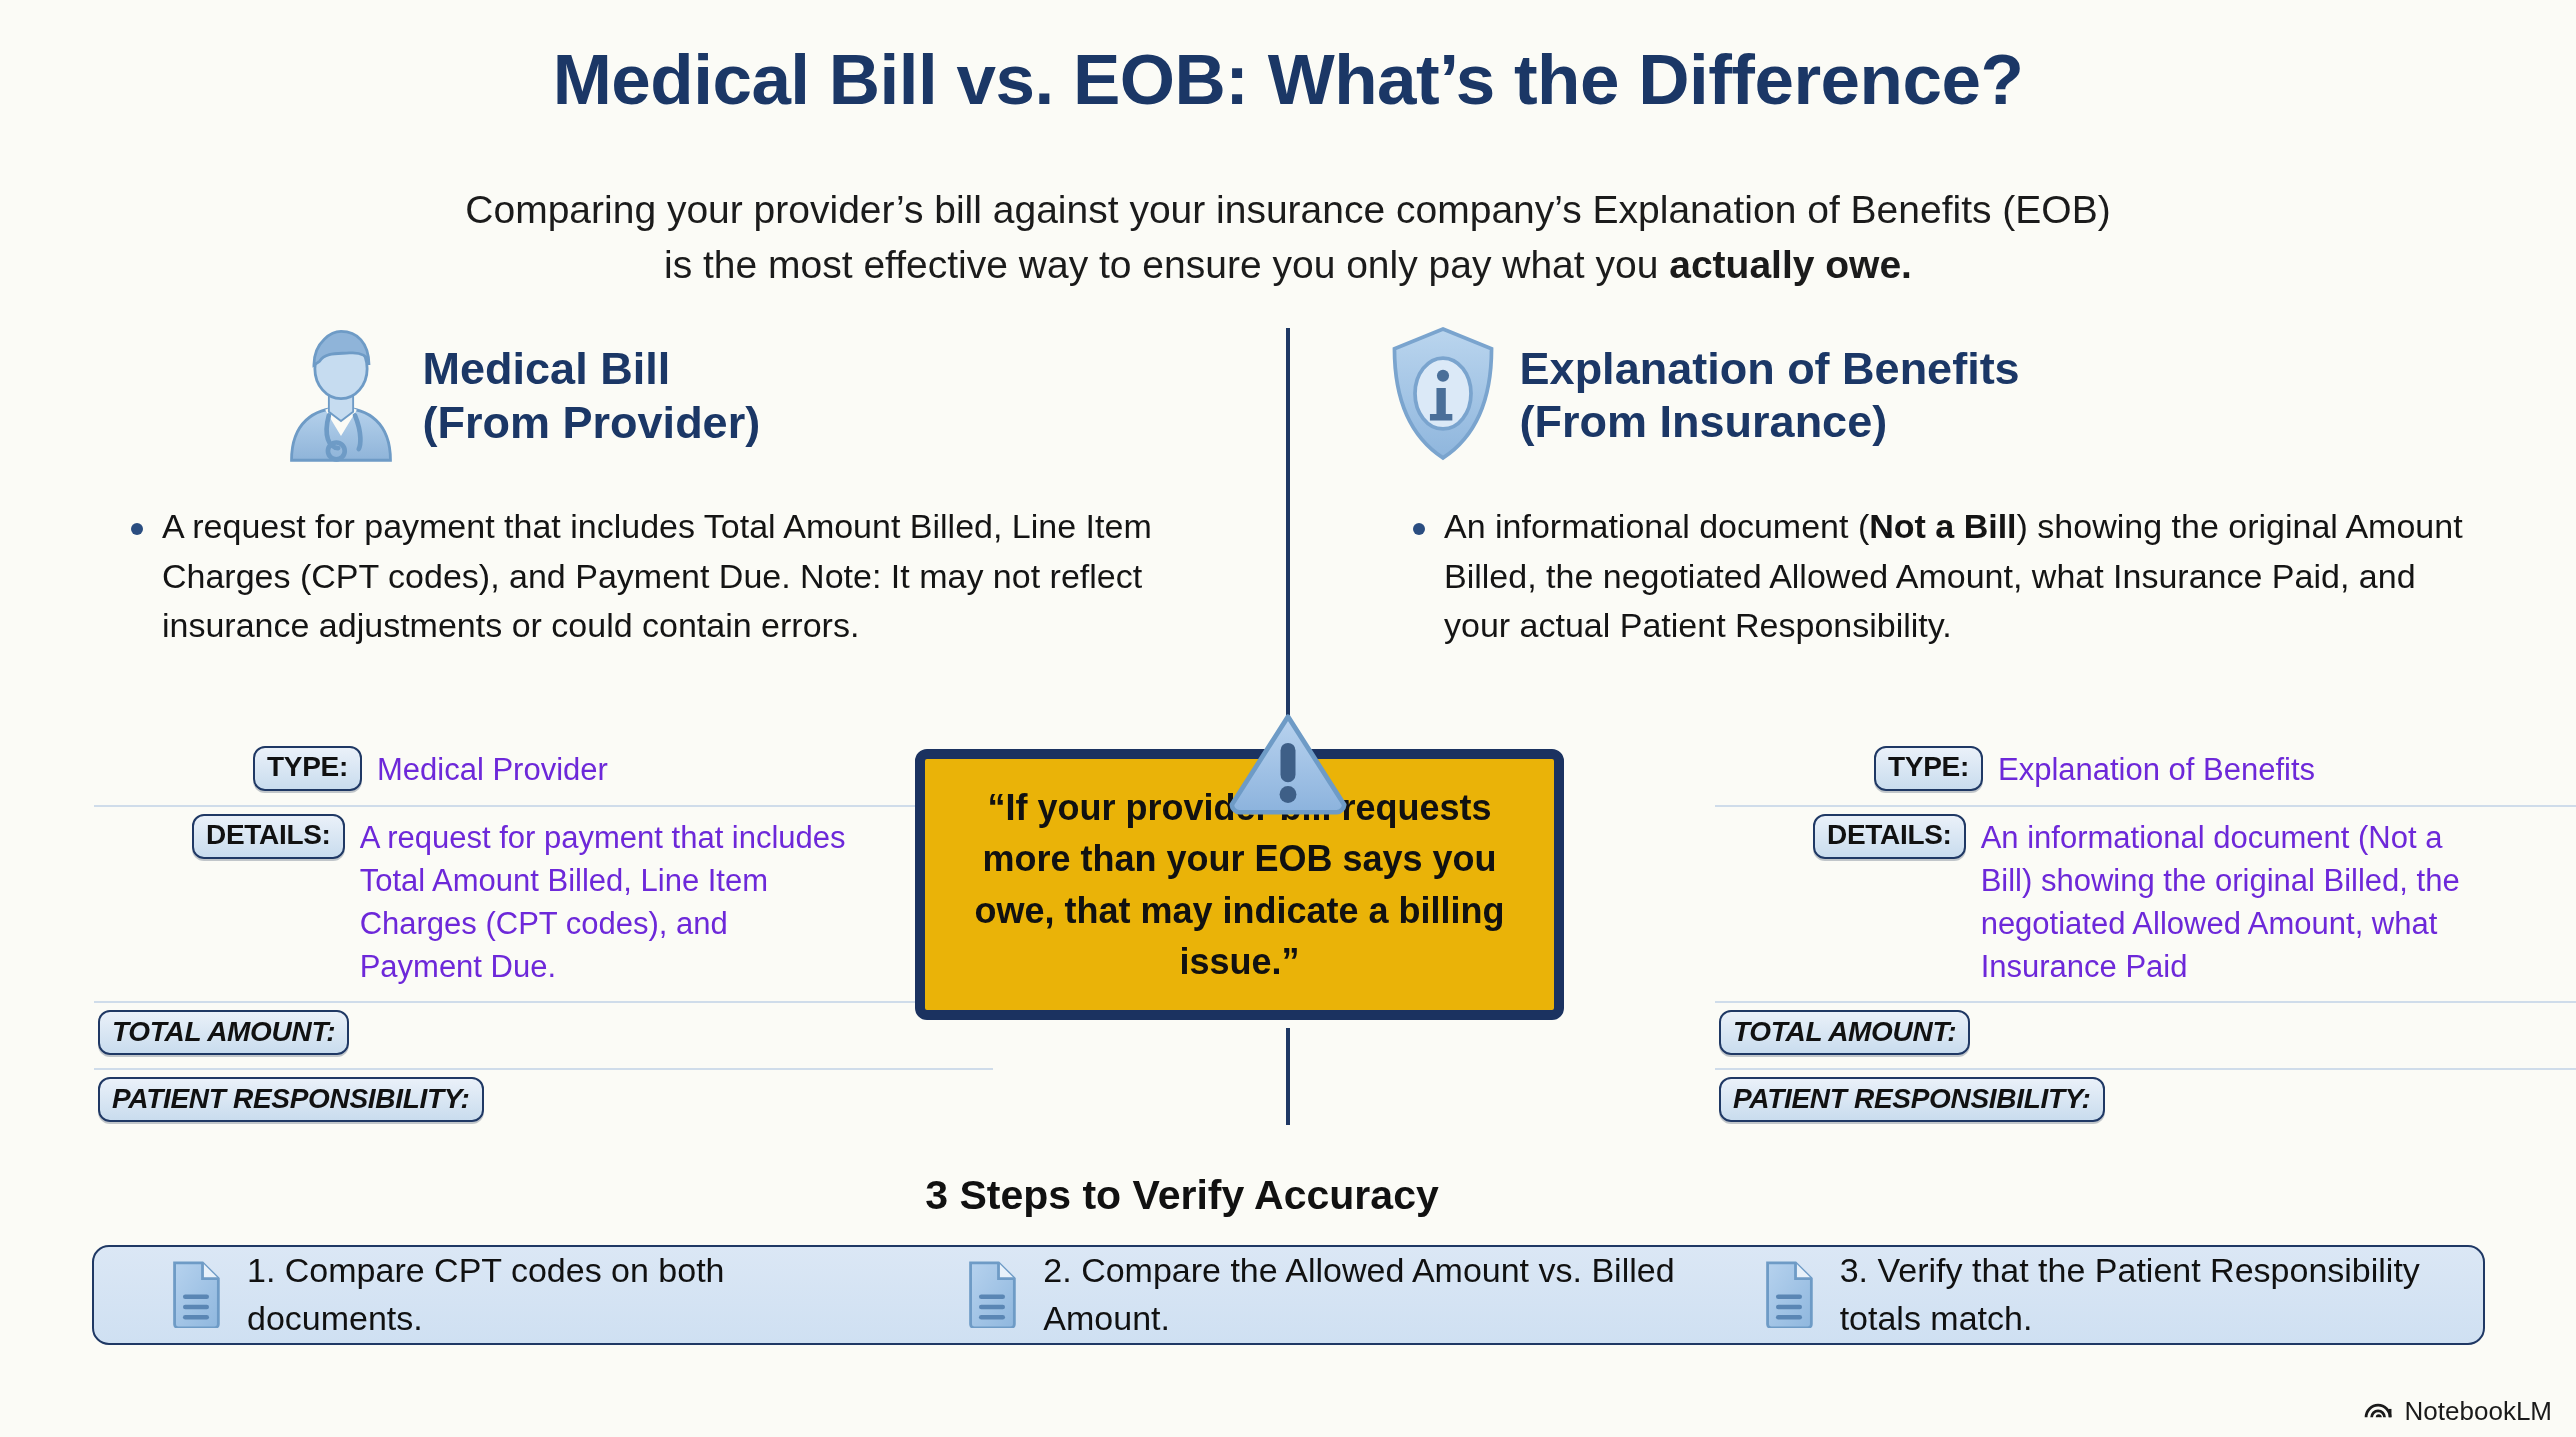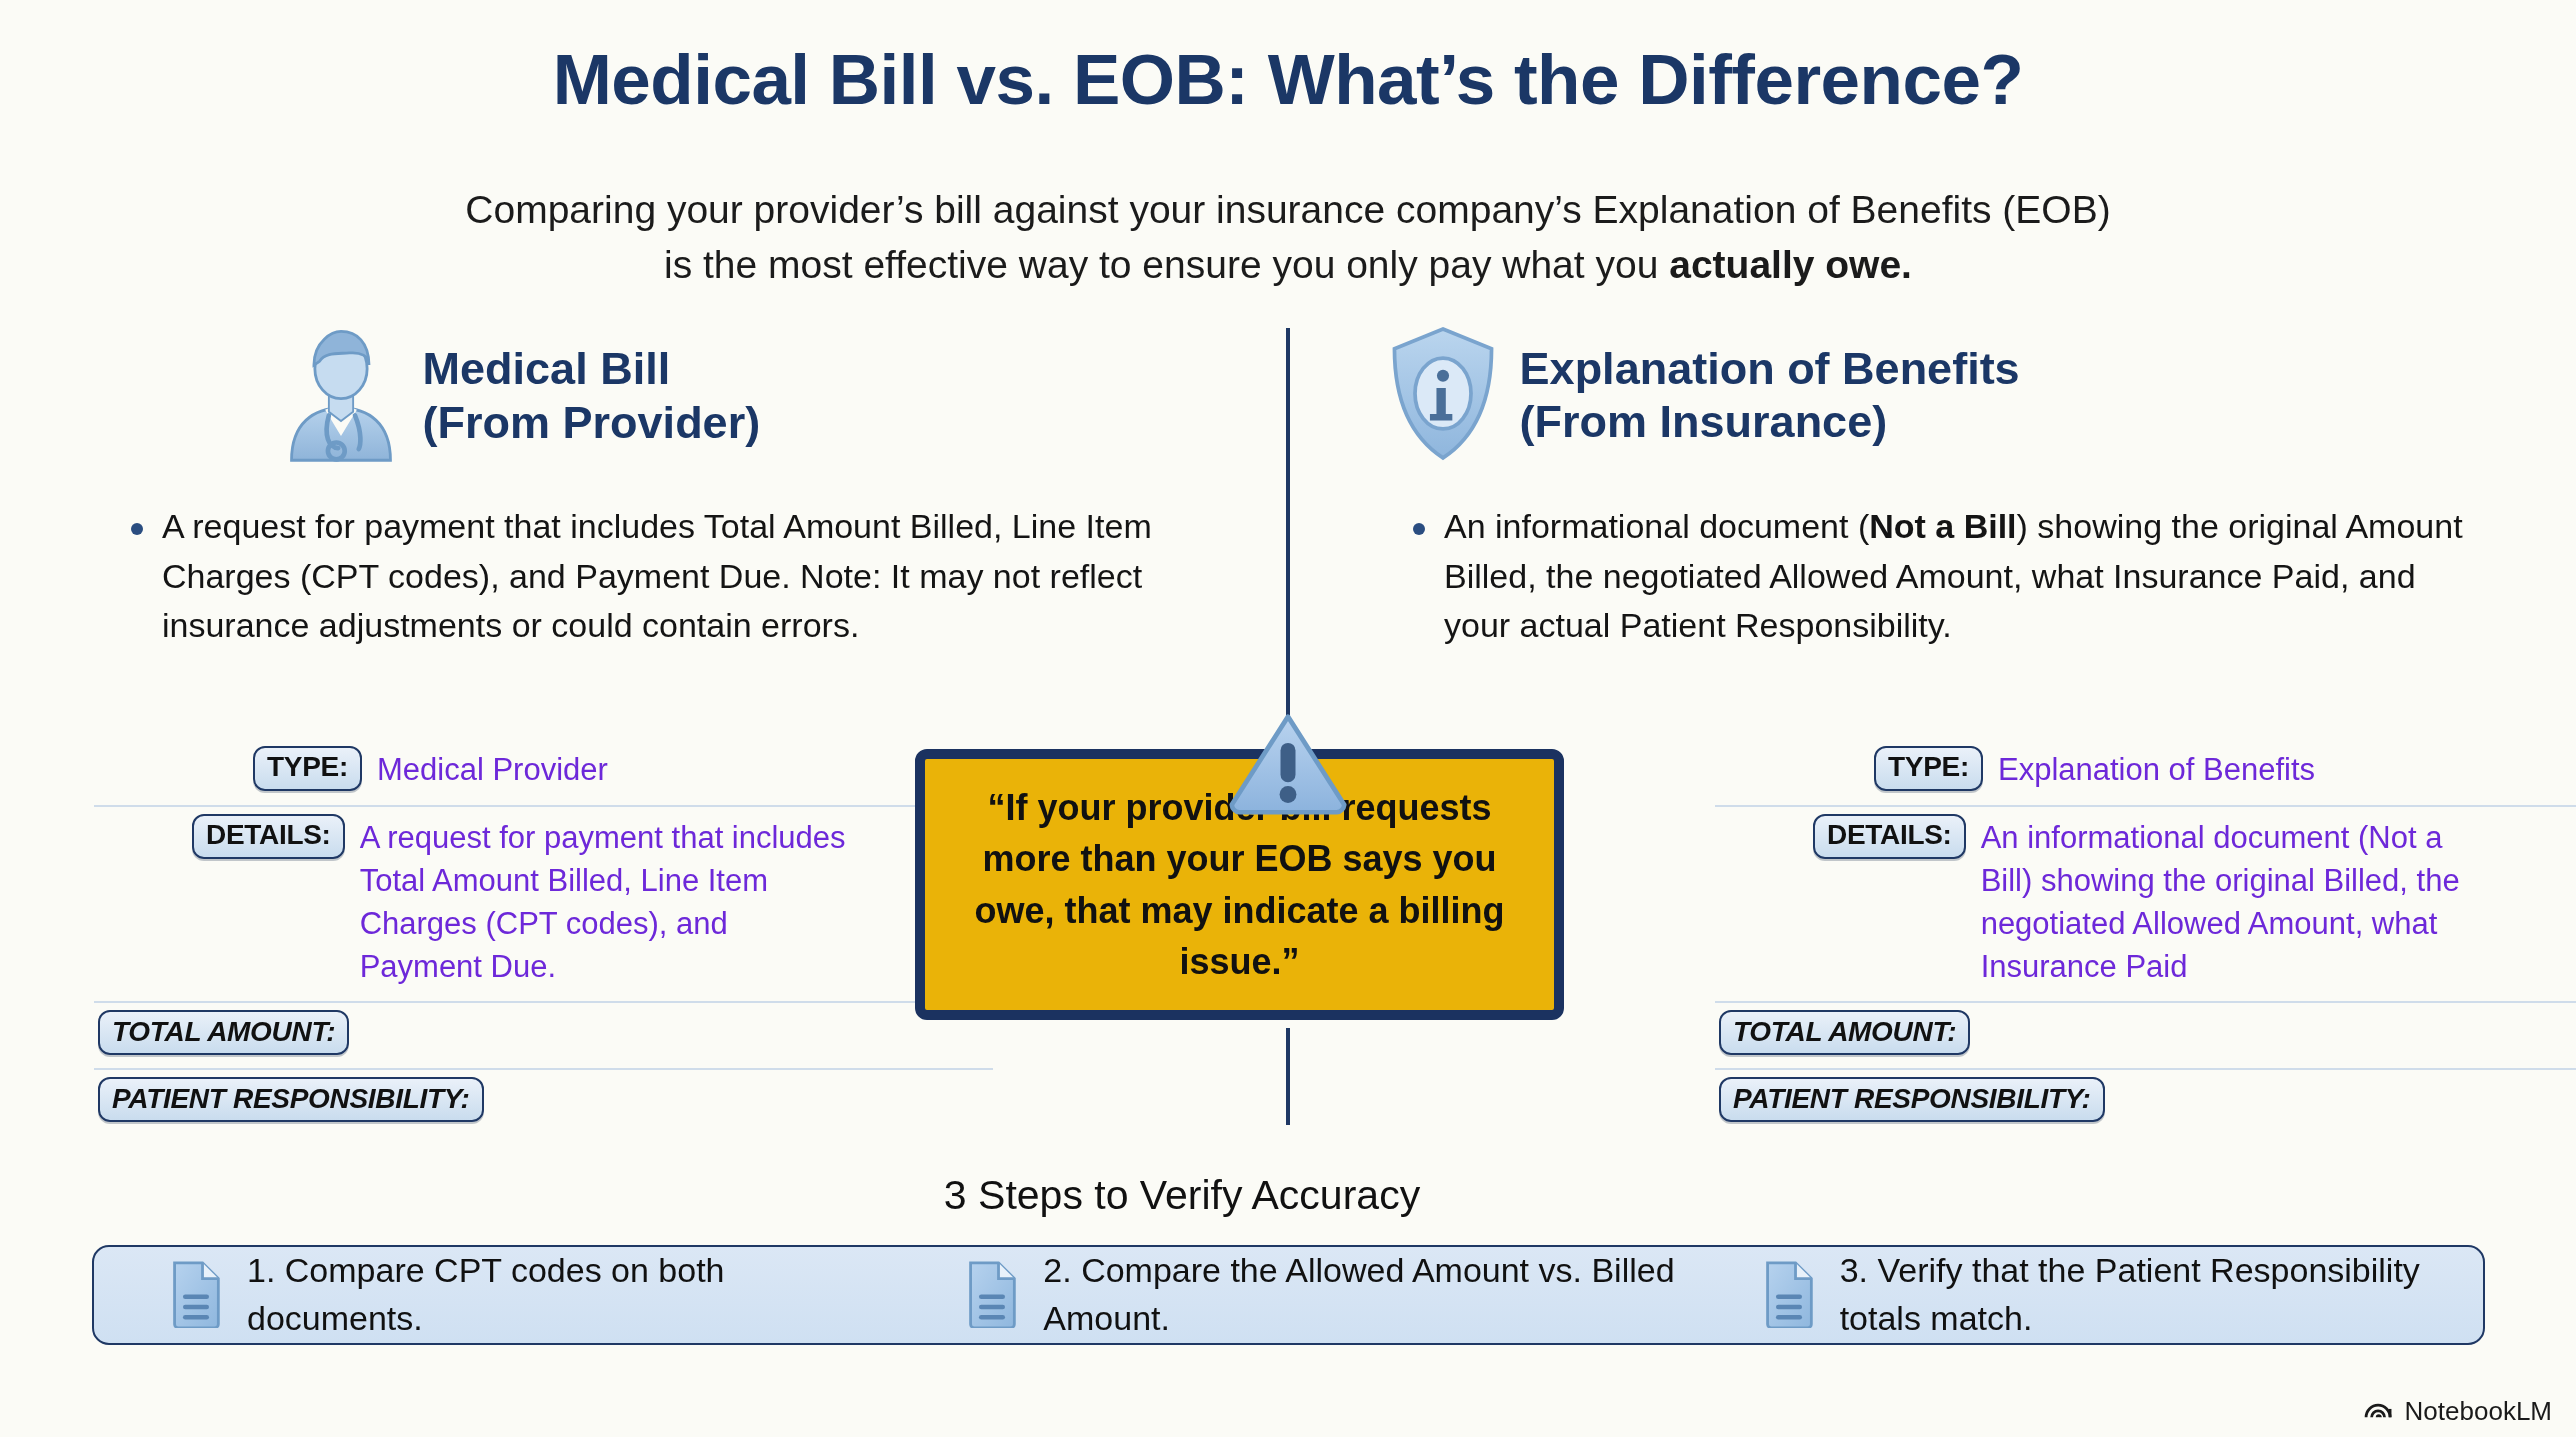--- a/index.html
+++ b/index.html
@@ -171,21 +171,21 @@
     height: 105px;
   }
 
   
   .steps-title {
     position: absolute;
     left: 0; top: 1172px;
     width: 2364px;
     text-align: center;
     font-size: 41px;
-    font-weight: normal;
+    font-weight: bold;
     color: #111111;
   }
   .steps-bar {
     position: absolute;
     left: 92px;
     top: 1245px;
     width: 2393px;
     height: 100px;
     box-sizing: border-box;
     background: linear-gradient(#dbe7f5, #cfe0f2);

